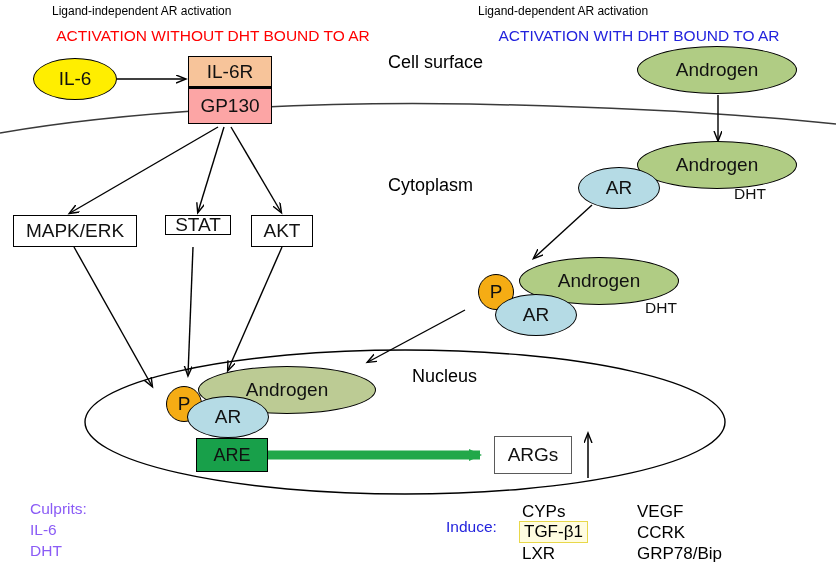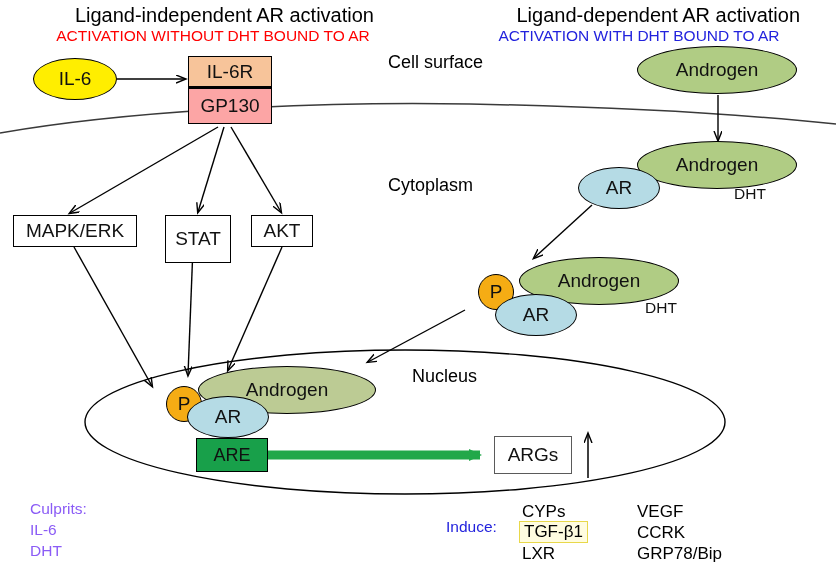--- a/index.html
+++ b/index.html
@@ -34,23 +34,23 @@
     white-space: nowrap;
   }
   .lbl {
     position: absolute;
     white-space: nowrap;
     color: #111111;
   }
 
   
   .title-main {
-    font-size: 20px;
-    color: #000000;
-    text-align: right;
+    font-size: 12px;
+    color: #000000;
+    text-align: left;
   }
   .title-sub-red {
     font-size: 15.5px;
     color: #ff0000;
     text-align: center;
   }
   .title-sub-blue {
     font-size: 15.5px;
     color: #2222dd;
     text-align: center;
@@ -199,21 +199,21 @@
   </div>
 
   <div class="node rect rect-gp130" style="left:188px; top:88px; width:84px; height:36px;">
     <span>GP130</span>
   </div>
 
   <div class="node rect rect-plain" style="left:13px; top:215px; width:124px; height:32px;">
     <span>MAPK/ERK</span>
   </div>
 
-  <div class="node rect rect-plain" style="left:165px; top:215px; width:66px; height:48px;">
+  <div class="node rect rect-plain" style="left:165px; top:215px; width:66px; height:20px;">
     <span>STAT</span>
   </div>
 
   <div class="node rect rect-plain" style="left:251px; top:215px; width:62px; height:32px;">
     <span>AKT</span>
   </div>
 
   <div class="node ell ell-androgen" style="left:637px; top:46px; width:160px; height:48px;">
     <span>Androgen</span>
   </div>

